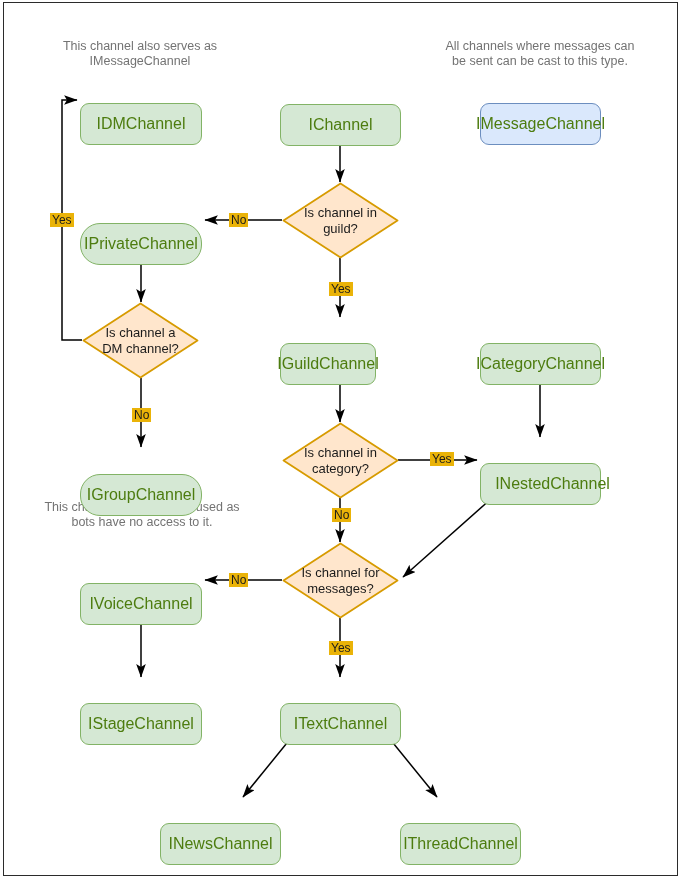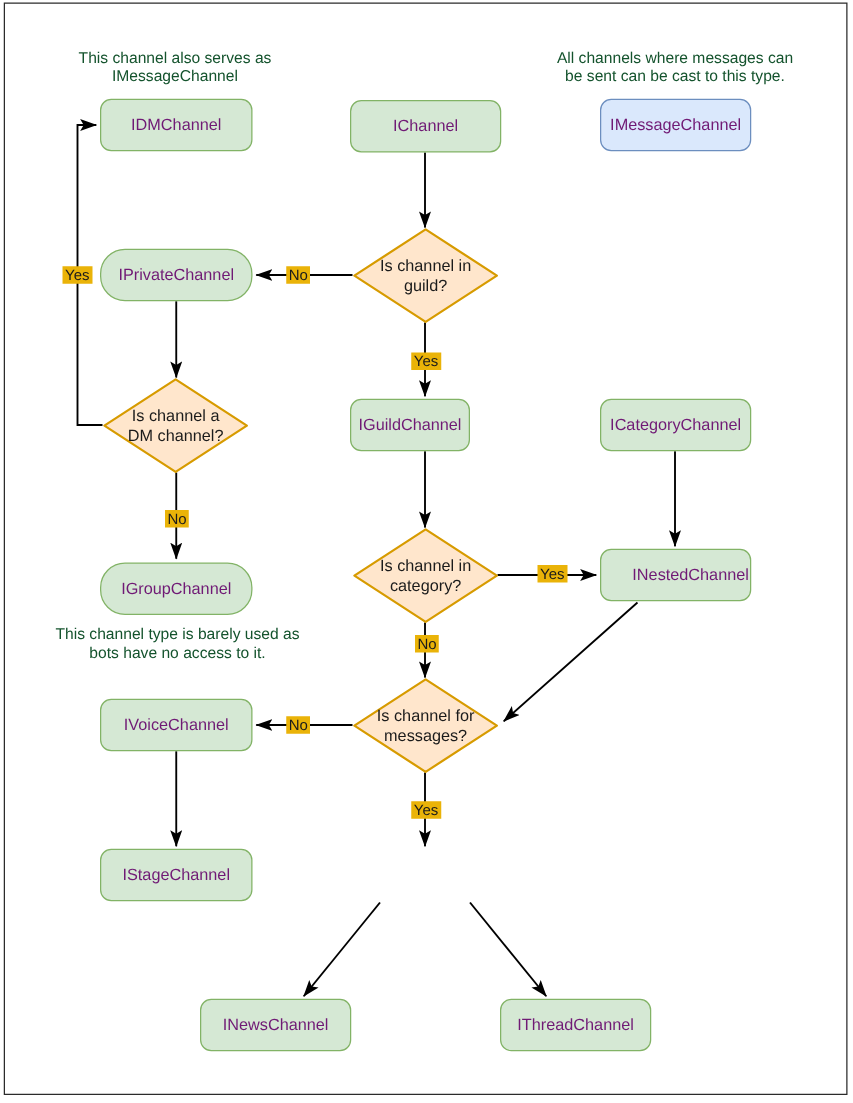--- a/index.html
+++ b/index.html
@@ -32,26 +32,27 @@
     width: 682px;
     height: 882px;
   }
   .node {
     position: absolute;
     box-sizing: border-box;
     display: flex;
     align-items: center;
     justify-content: center;
     text-align: center;
-    font-size: 13px;
+    font-size: 16px;
     line-height: 16px;
-    color: #701a75;
+    color: #4d7c0f;
     border-radius: 9px;
     border-width: 1.4px;
     border-style: solid;
+    margin-top: 24px;
   }
   .node.green {
     background: #d5e8d4;
     border-color: #82b366;
   }
   .node.blue {
     background: #dae8fc;
     border-color: #6c8ebf;
   }
   .diamond-wrap {
@@ -76,21 +77,21 @@
     text-align: center;
     font-size: 13px;
     line-height: 16px;
     color: #1b1b1b;
     white-space: pre-line;
   }
   .note {
     position: absolute;
     font-size: 12.5px;
     line-height: 15px;
-    color: #14532d;
+    color: #737373;
     text-align: center;
     white-space: pre-line;
   }
   .edge-label {
     position: absolute;
     font-size: 12px;
     line-height: 14px;
     color: #1b1b1b;
     background: #eab308;
     padding: 0 2px;
@@ -167,20 +168,21 @@
   <div class="node green" style="left:280px; top:319px; width:96px; height:42px;">IGuildChannel</div>
 
   <div class="node green" style="left:480px; top:319px; width:121px; height:42px;">ICategoryChannel</div>
 
   <div class="node green" style="left:480px; top:439px; width:121px; height:42px;padding-left:24px;">INestedChannel</div>
 
   <div class="node green" style="left:80px; top:559px; width:122px; height:42px;">IVoiceChannel</div>
 
   <div class="node green" style="left:80px; top:679px; width:122px; height:42px;">IStageChannel</div>
 
+  <div class="node green" style="left:280px; top:679px; width:121px; height:42px;">ITextChannel</div>
 
   <div class="node green" style="left:160px; top:799px; width:121px; height:42px;">INewsChannel</div>
 
   <div class="node green" style="left:400px; top:799px; width:121px; height:42px;">IThreadChannel</div>
 
   <div class="diamond-wrap" style="left:282px; top:182px; width:117px; height:77px;">
     <svg class="dshape" viewBox="0 0 117 77" preserveAspectRatio="none">
       <polygon points="58.5,1.5 115.5,38.5 58.5,75.5 1.5,38.5" fill="#ffe6cc" stroke="#d79b00" stroke-width="1.8" stroke-linejoin="round"></polygon>
     </svg>
     <div class="dlabel">Is channel in

